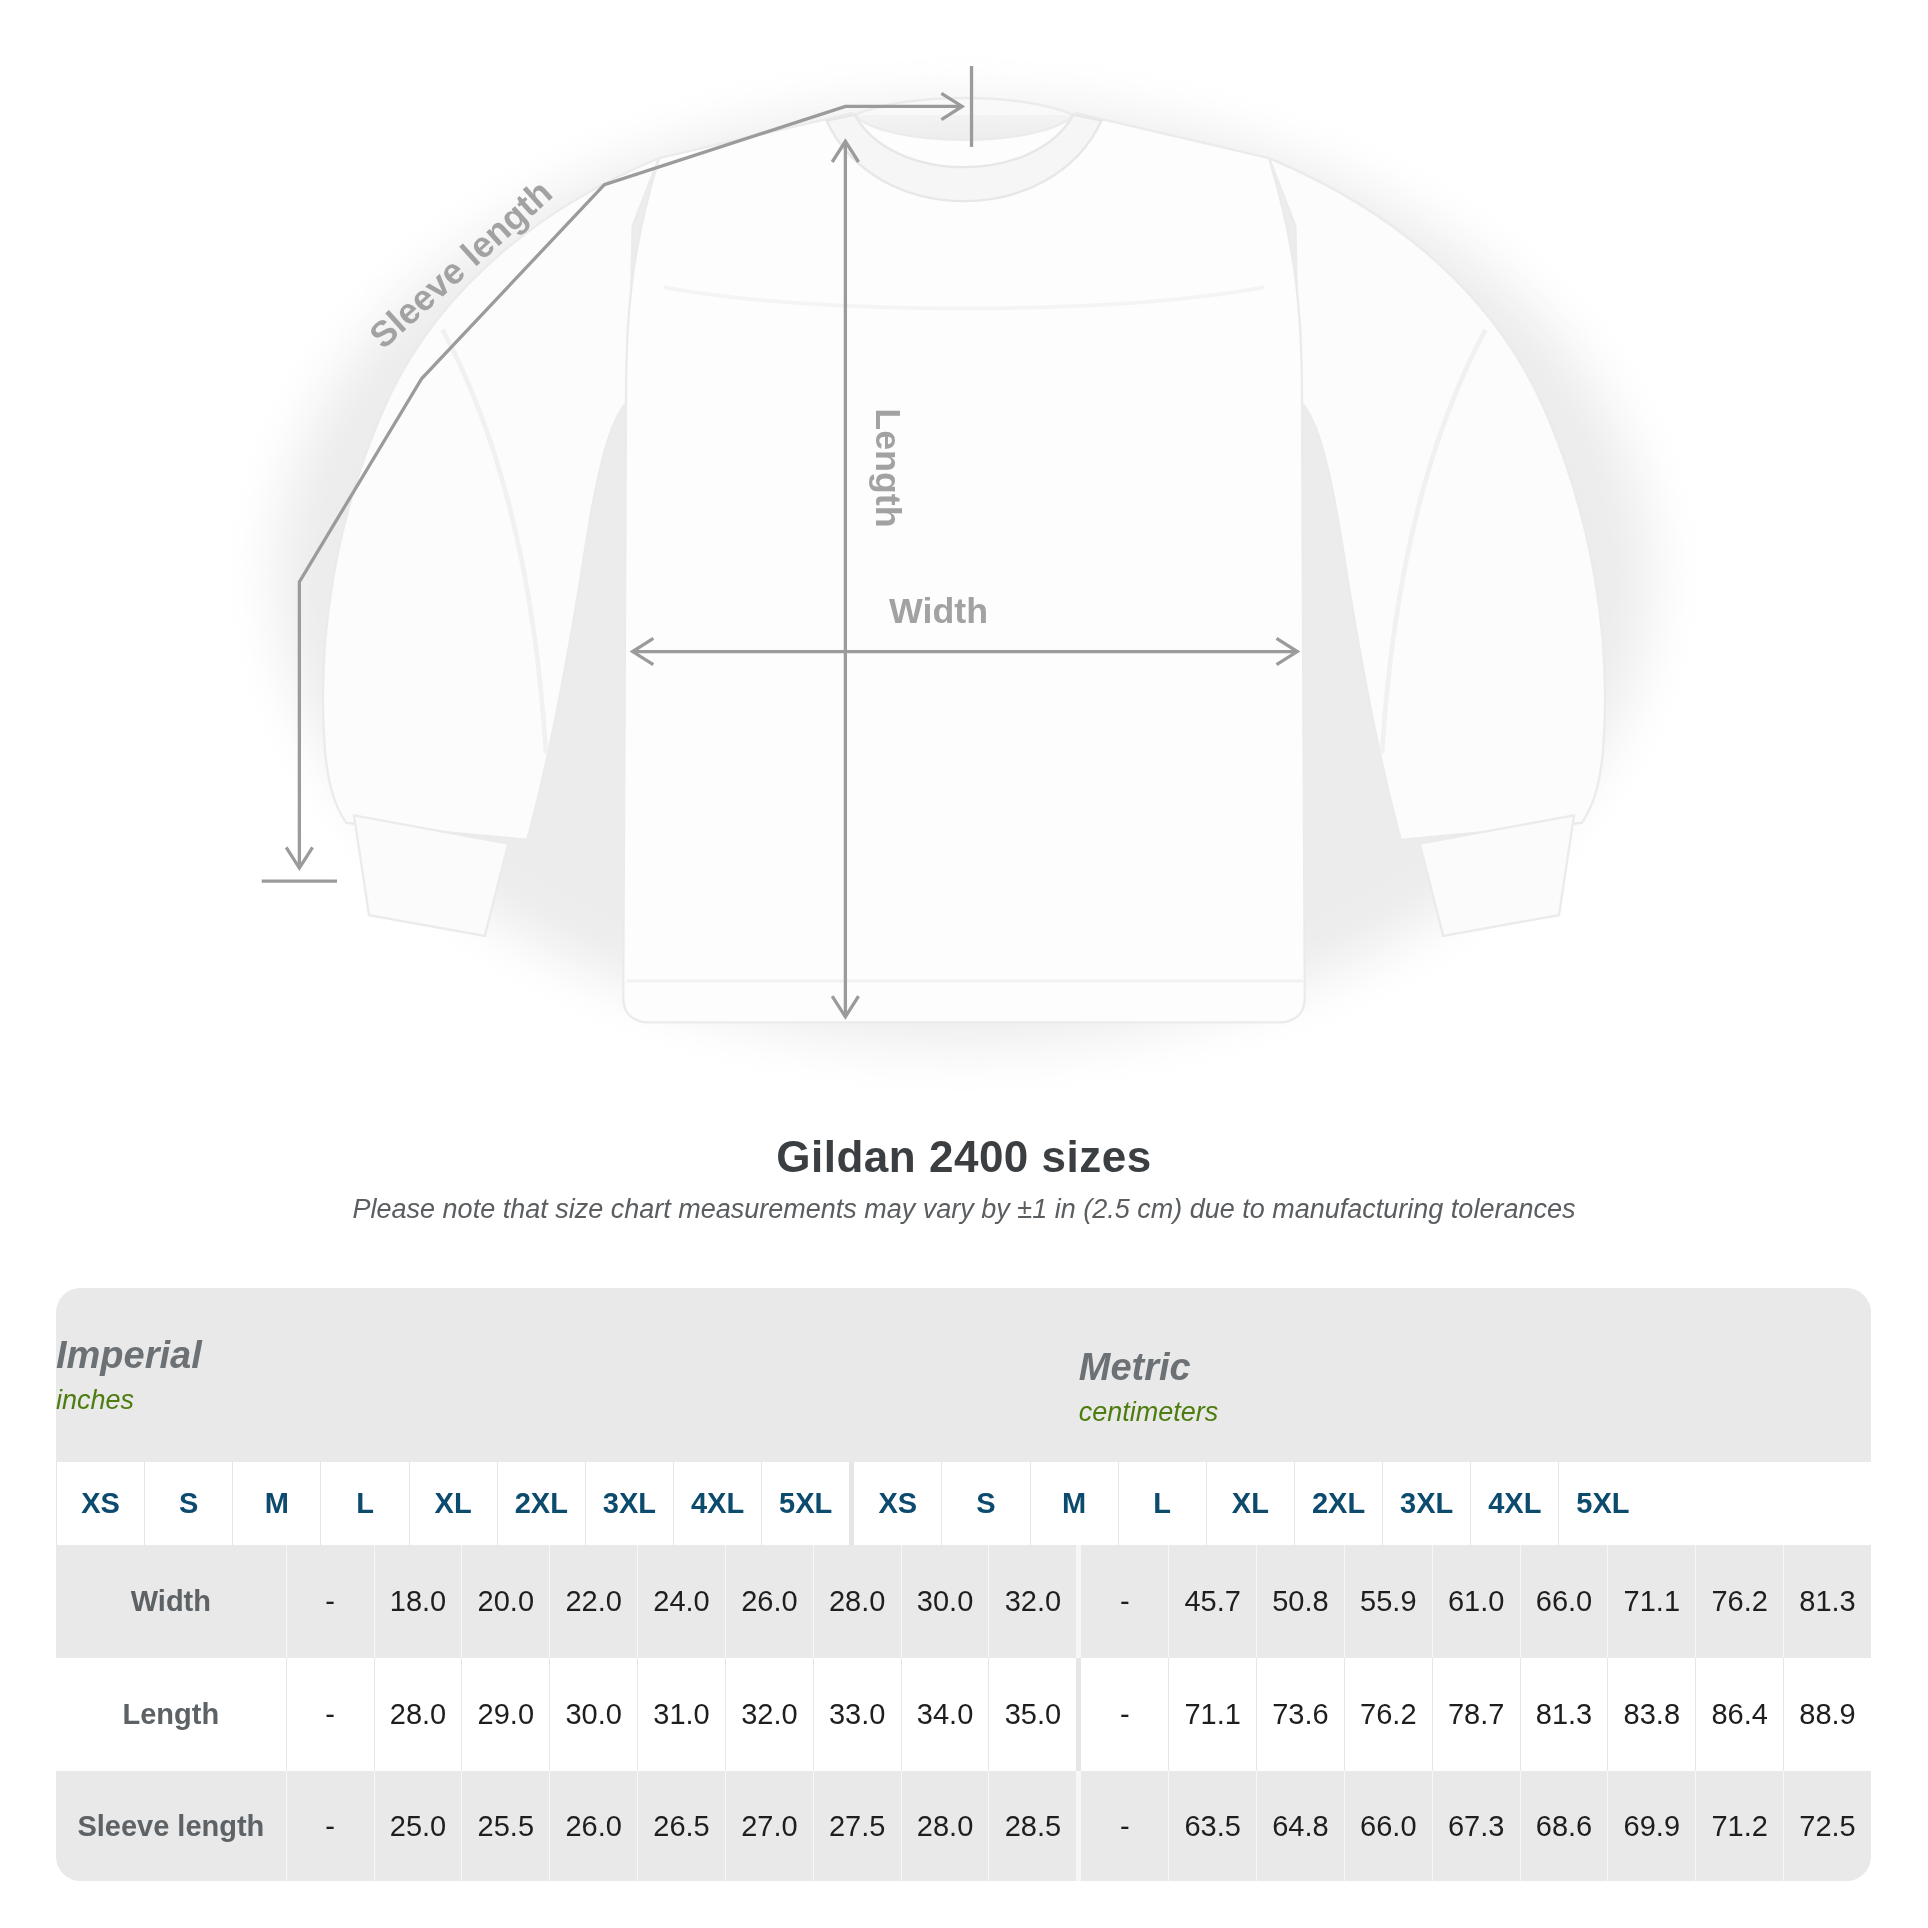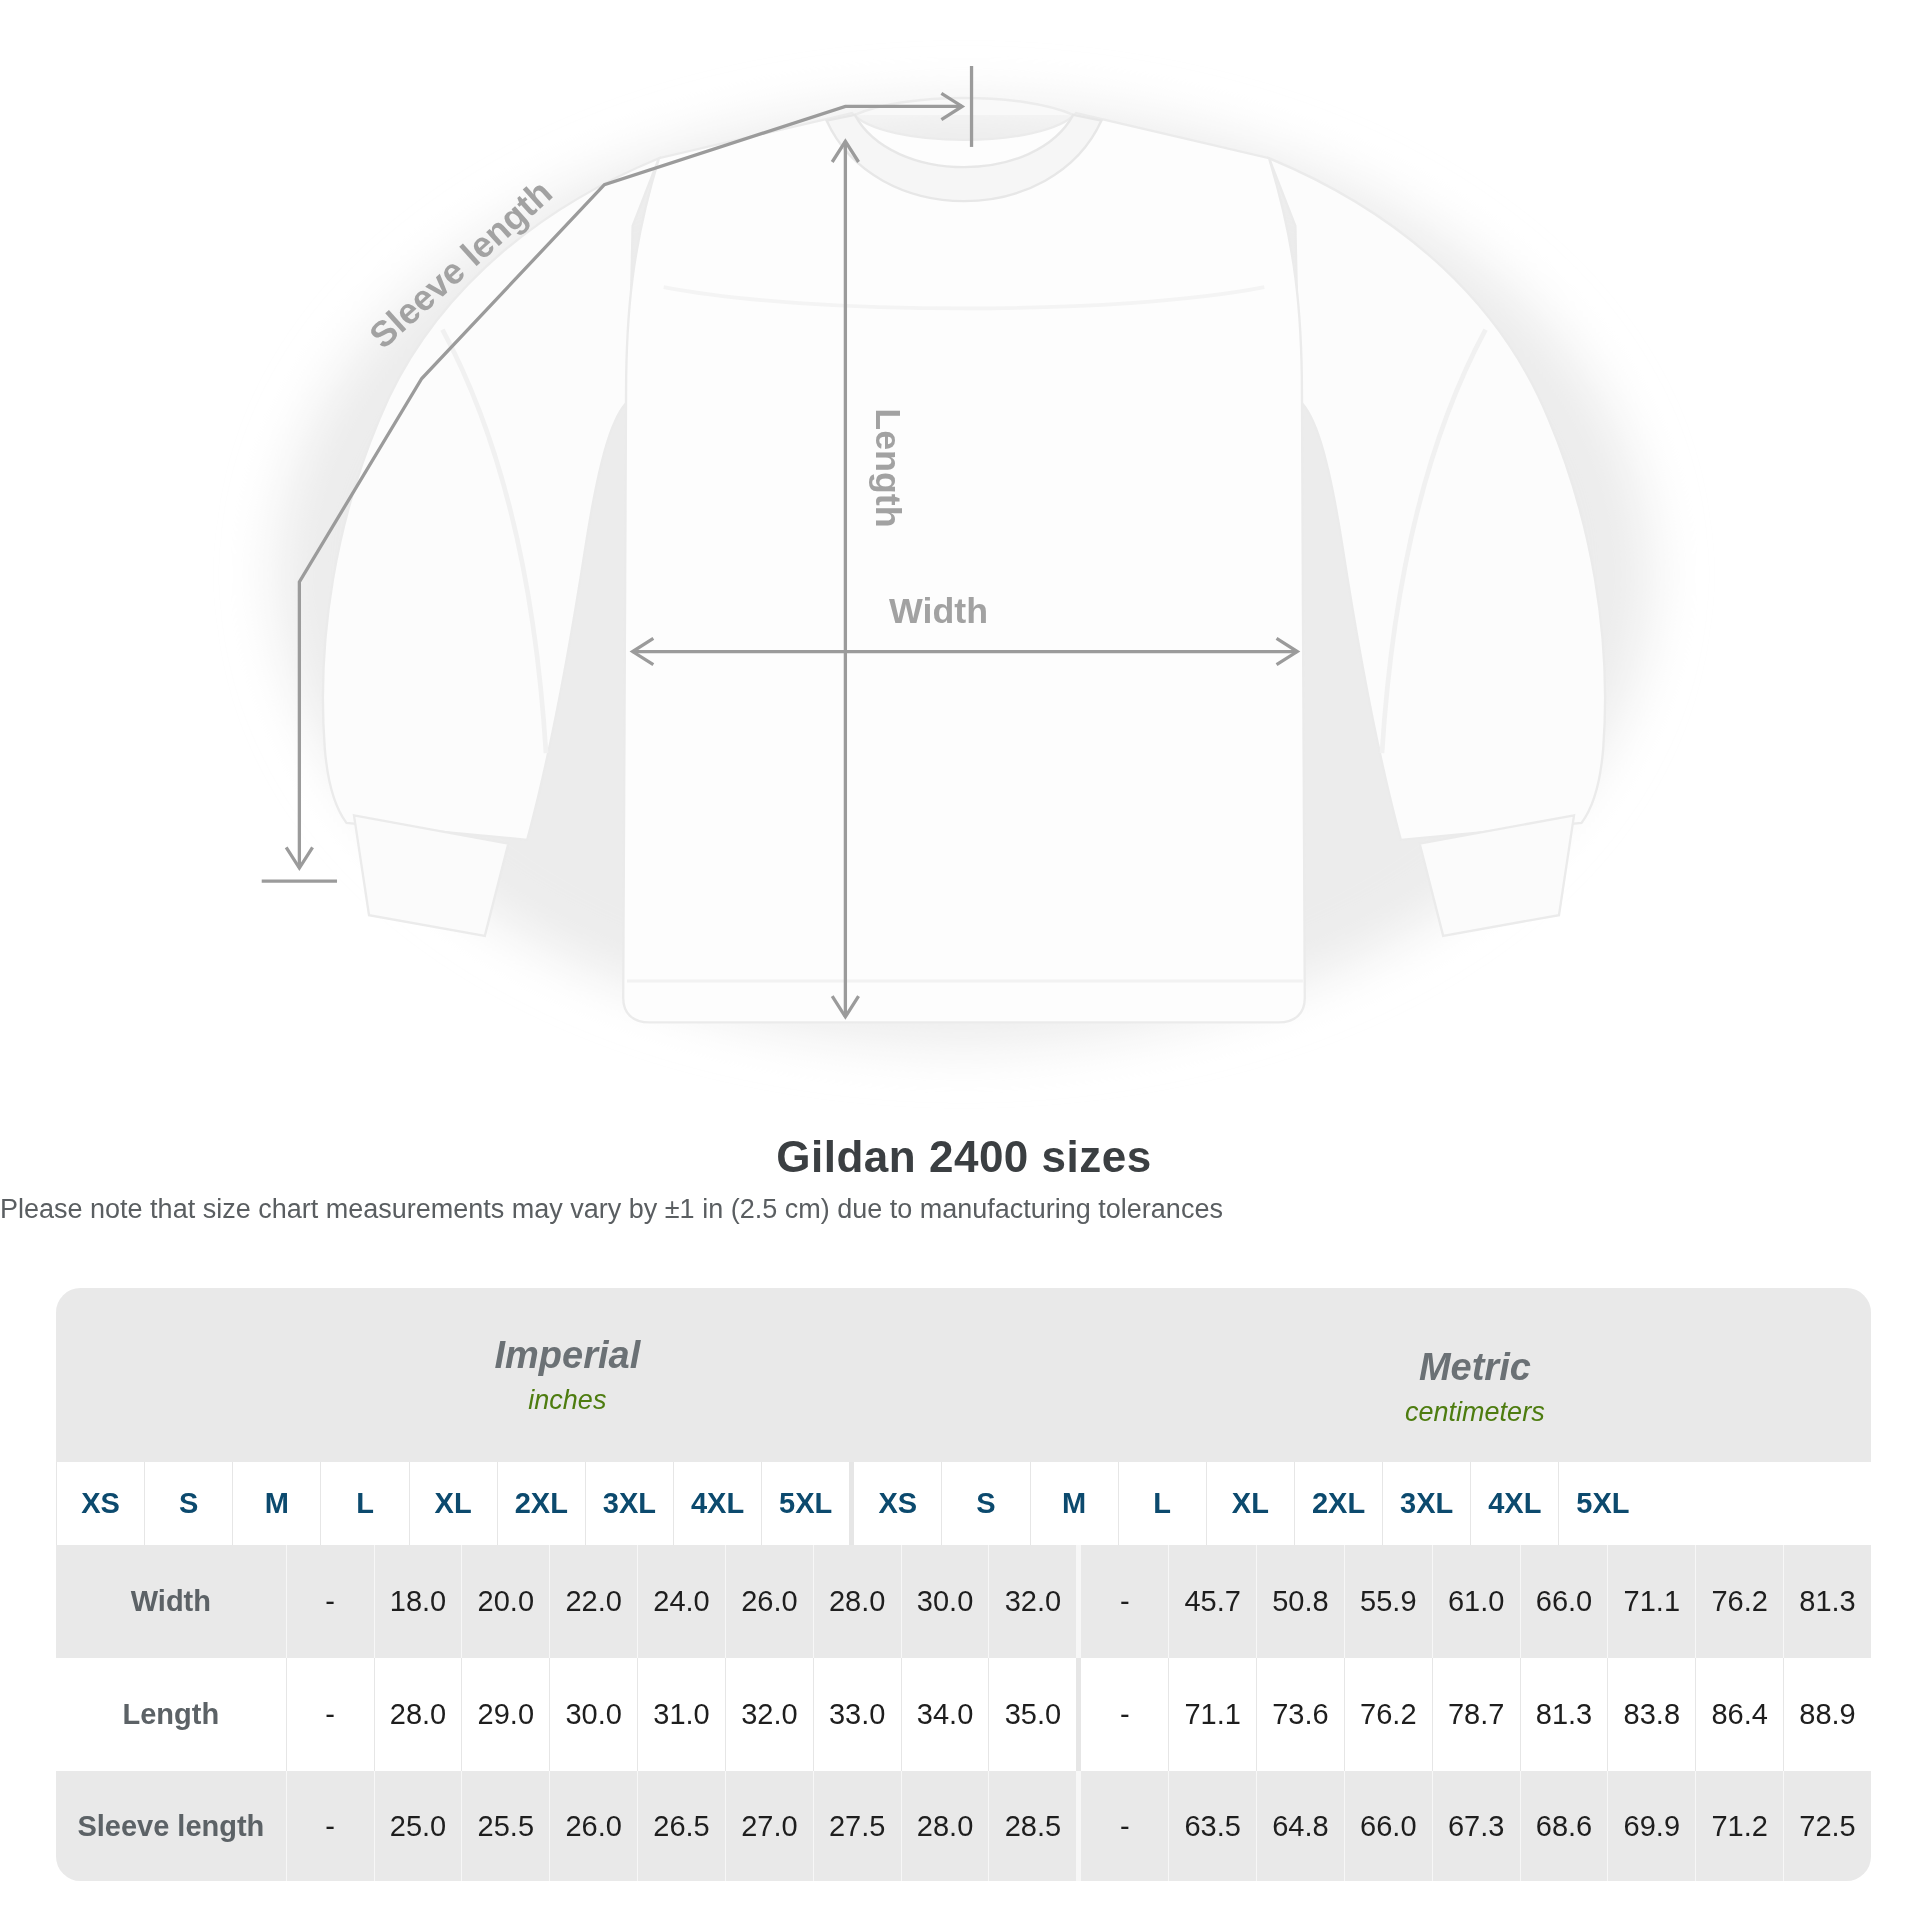--- a/index.html
+++ b/index.html
@@ -8,30 +8,30 @@
     font-family:"Liberation Sans","DejaVu Sans",sans-serif;
   }
   
   .diagram { position:absolute; left:0; top:0; width:1928px; height:1111px; }
   
   .title {
     position:absolute; left:0; right:0; top:1132px; text-align:center;
     font-size:44px; font-weight:bold; color:#3b3f42; letter-spacing:0.5px;
   }
   .subtitle {
-    position:absolute; left:0; right:0; top:1194px; text-align:left;
-    font-size:27px; color:#5a5e61;
+    position:absolute; left:0; right:0; top:1194px; text-align:center;
+    font-size:27px; font-style:italic; color:#5a5e61;
   }
   
   .sizetable {
     position:absolute; left:56px; top:1288px; width:1815px;
     border-radius:24.5px; overflow:hidden;
   }
   .band { display:flex; height:174px; background:#e9e9e9; }
-  .band .half { display:flex; flex-direction:column; align-items:center; justify-content:center; gap:7.5px; }
+  .band .half { display:flex; flex-direction:column; align-items:flex-start; justify-content:center; gap:7.5px; }
   .half.imp { width:56.35%; }
   .half.met { width:43.65%;margin-top:24px; }
   .band .blabel { font-size:38px; font-weight:bold; font-style:italic; color:#6b7175; }
   .band .bsub   { font-size:27px; font-style:italic; color:#4d7c0f; }
   .trow { display:flex; }
   .trow.head  { height:83px;  background:#ffffff; --div:#e6e6e6; }
   .trow.gray  { height:113px; background:#e9e9e9; --div:#f7f7f7; }
   .trow.white { height:113px; background:#ffffff; --div:#e6e6e6; }
   .trow.gray.last { height:110px; }
   .rlabel {

